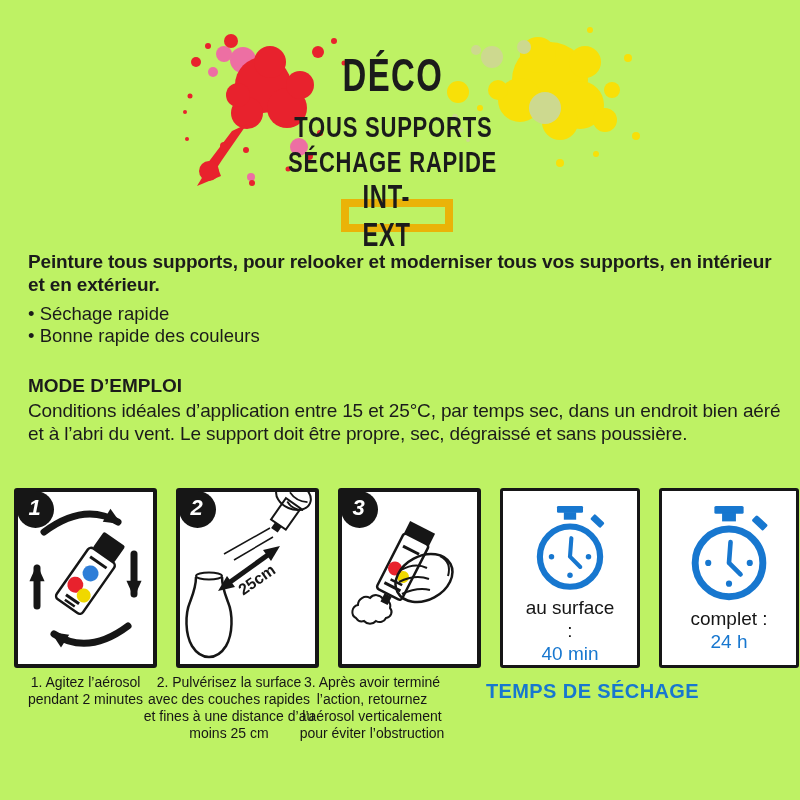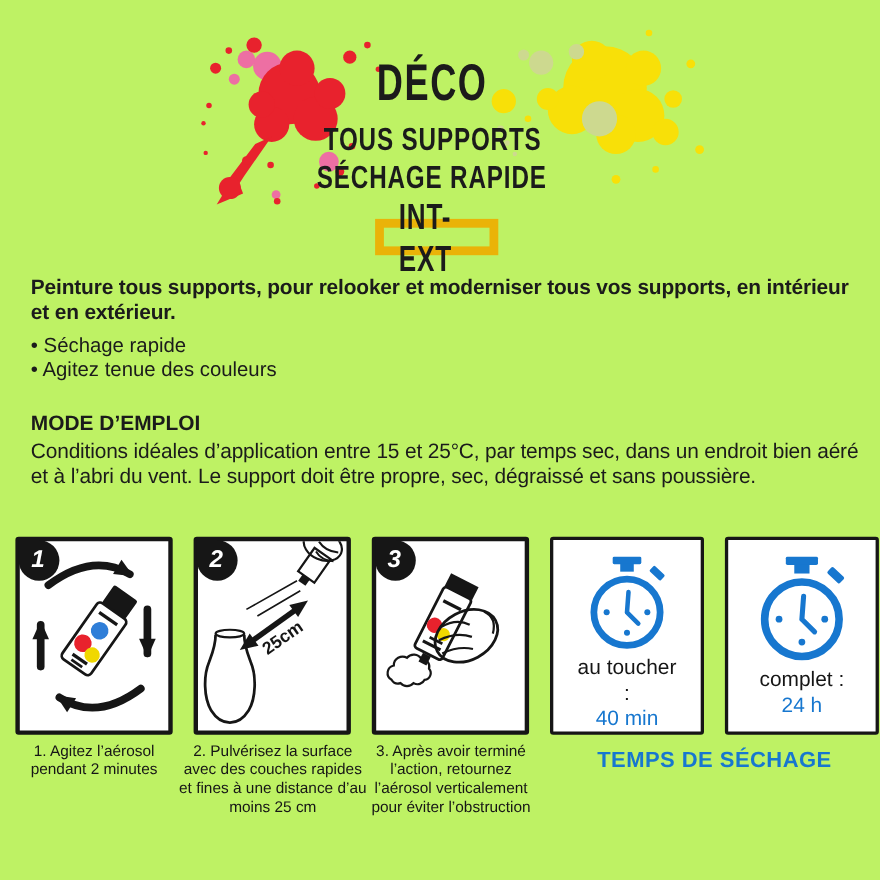--- a/index.html
+++ b/index.html
@@ -33,21 +33,21 @@
   .badge{position:absolute;top:-1px;left:-1px;width:37px;height:37px;background:#161616;
          border-radius:0 50% 50% 50%;display:flex;align-items:center;justify-content:center;}
   .badge span{color:#fff;font-weight:700;font-style:italic;font-size:22px;margin:-3px 2px 0 0;}
   .illus{position:absolute;top:0;left:0;}
   .timer-box{flex:none;width:140px;height:180px;box-sizing:border-box;border:3px solid #161616;
              border-radius:3px;background:#fff;display:flex;flex-direction:column;align-items:center;}
   .clock{margin-top:15px;}
   .t-label{width:90px;margin:1px auto 0;text-align:center;font-size:19px;line-height:23px;color:#161616;}
   .t-time{margin:0;text-align:center;font-size:19px;line-height:23px;color:var(--accent-blue,#1777cf);}
   
-  .captions{position:absolute;top:674px;left:14px;display:flex;gap:19px;z-index:1;}
+  .captions{position:absolute;top:674px;left:14px;display:flex;z-index:1;}
   .capcol{flex:none;width:143px;}
   .cap{margin:0 auto;text-align:center;font-size:14px;line-height:17px;color:#161616;}
   .capcol:nth-child(1) .cap{width:126px;}
   .capcol:nth-child(2) .cap{width:172px;margin-left:-14px;}
   .capcol:nth-child(3) .cap{width:166px;margin-left:-11px;}
   .drying-title{flex:none;width:299px;text-align:center;margin-top:6px;
                 font-size:20px;font-weight:700;letter-spacing:.4px;color:var(--accent-blue,#1777cf);}
   
   .ink{stroke:#161616;fill:none;}
   .splat-red{fill:var(--splat-red,#e8222d);}
@@ -131,21 +131,21 @@
     <span class="cond">SÉCHAGE RAPIDE</span>
   </div>
   <div class="stamp">
     <span class="cond">INT-EXT</span>
   </div>
 
   <section class="intro">
     <p class="lead">Peinture tous supports, pour relooker et moderniser tous vos supports, en intérieur et en extérieur.</p>
     <ul class="bullets">
       <li>Séchage rapide</li>
-      <li>Agitez tenue des couleurs</li>
+      <li>Bonne rapide des couleurs</li>
     </ul>
   </section>
 
   <section class="mode">
     <h2>MODE D’EMPLOI</h2>
     <p>Conditions idéales d’application entre 15 et 25°C, par temps sec, dans un endroit bien aéré et à l’abri du vent. Le support doit être propre, sec, dégraissé et sans poussière.</p>
   </section>
 
   <div class="boxes">
 
@@ -224,21 +224,21 @@
       <svg class="clock" width="94" height="100" viewBox="0 0 120 130">
         <rect class="blue-part" x="41" y="0" width="38" height="10" rx="2"></rect>
         <rect class="blue-part" x="51" y="9" width="18" height="11"></rect>
         <rect class="blue-part" x="90" y="17" width="20" height="10" rx="2" transform="rotate(43 100 22)"></rect>
         <circle cx="60" cy="74" r="44" class="blue-line" stroke-width="9"></circle>
         <circle class="blue-part" cx="33" cy="74" r="4"></circle>
           <circle class="blue-part" cx="87" cy="74" r="4"></circle>
         <circle class="blue-part" cx="60" cy="101" r="4"></circle>
         <path class="blue-line" d="M60,74 L62,47 M60,74 L75,89" stroke-width="6" stroke-linecap="round"></path>
       </svg>
-      <p class="t-label">au toucher :</p>
+      <p class="t-label">au surface :</p>
       <p class="t-time">40 min</p>
     </div>
 
     <div class="timer-box">
       <svg class="clock" width="94" height="100" viewBox="0 0 120 130">
         <rect class="blue-part" x="41" y="0" width="38" height="10" rx="2"></rect>
         <rect class="blue-part" x="51" y="9" width="18" height="11"></rect>
         <rect class="blue-part" x="90" y="17" width="20" height="10" rx="2" transform="rotate(43 100 22)"></rect>
         <circle cx="60" cy="74" r="44" class="blue-line" stroke-width="9"></circle>
         <circle class="blue-part" cx="33" cy="74" r="4"></circle>

